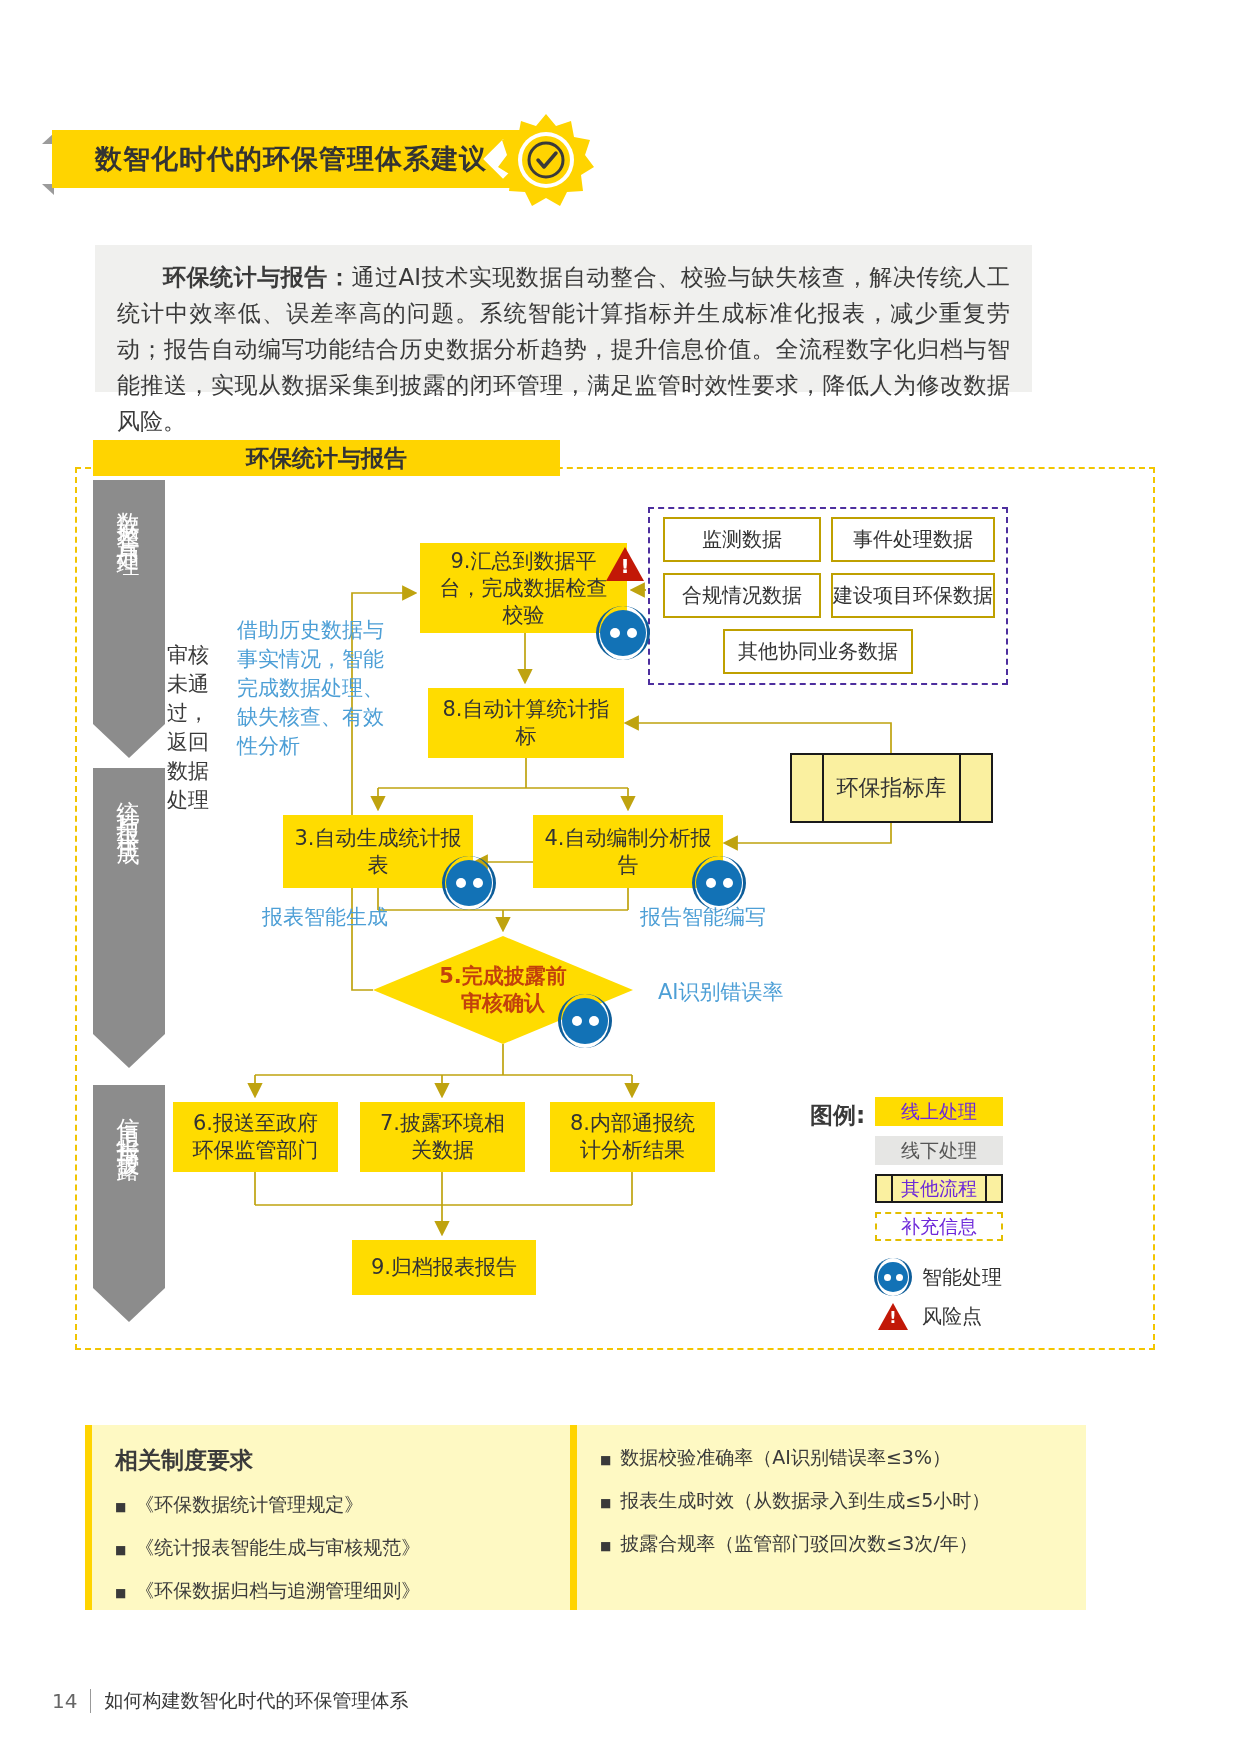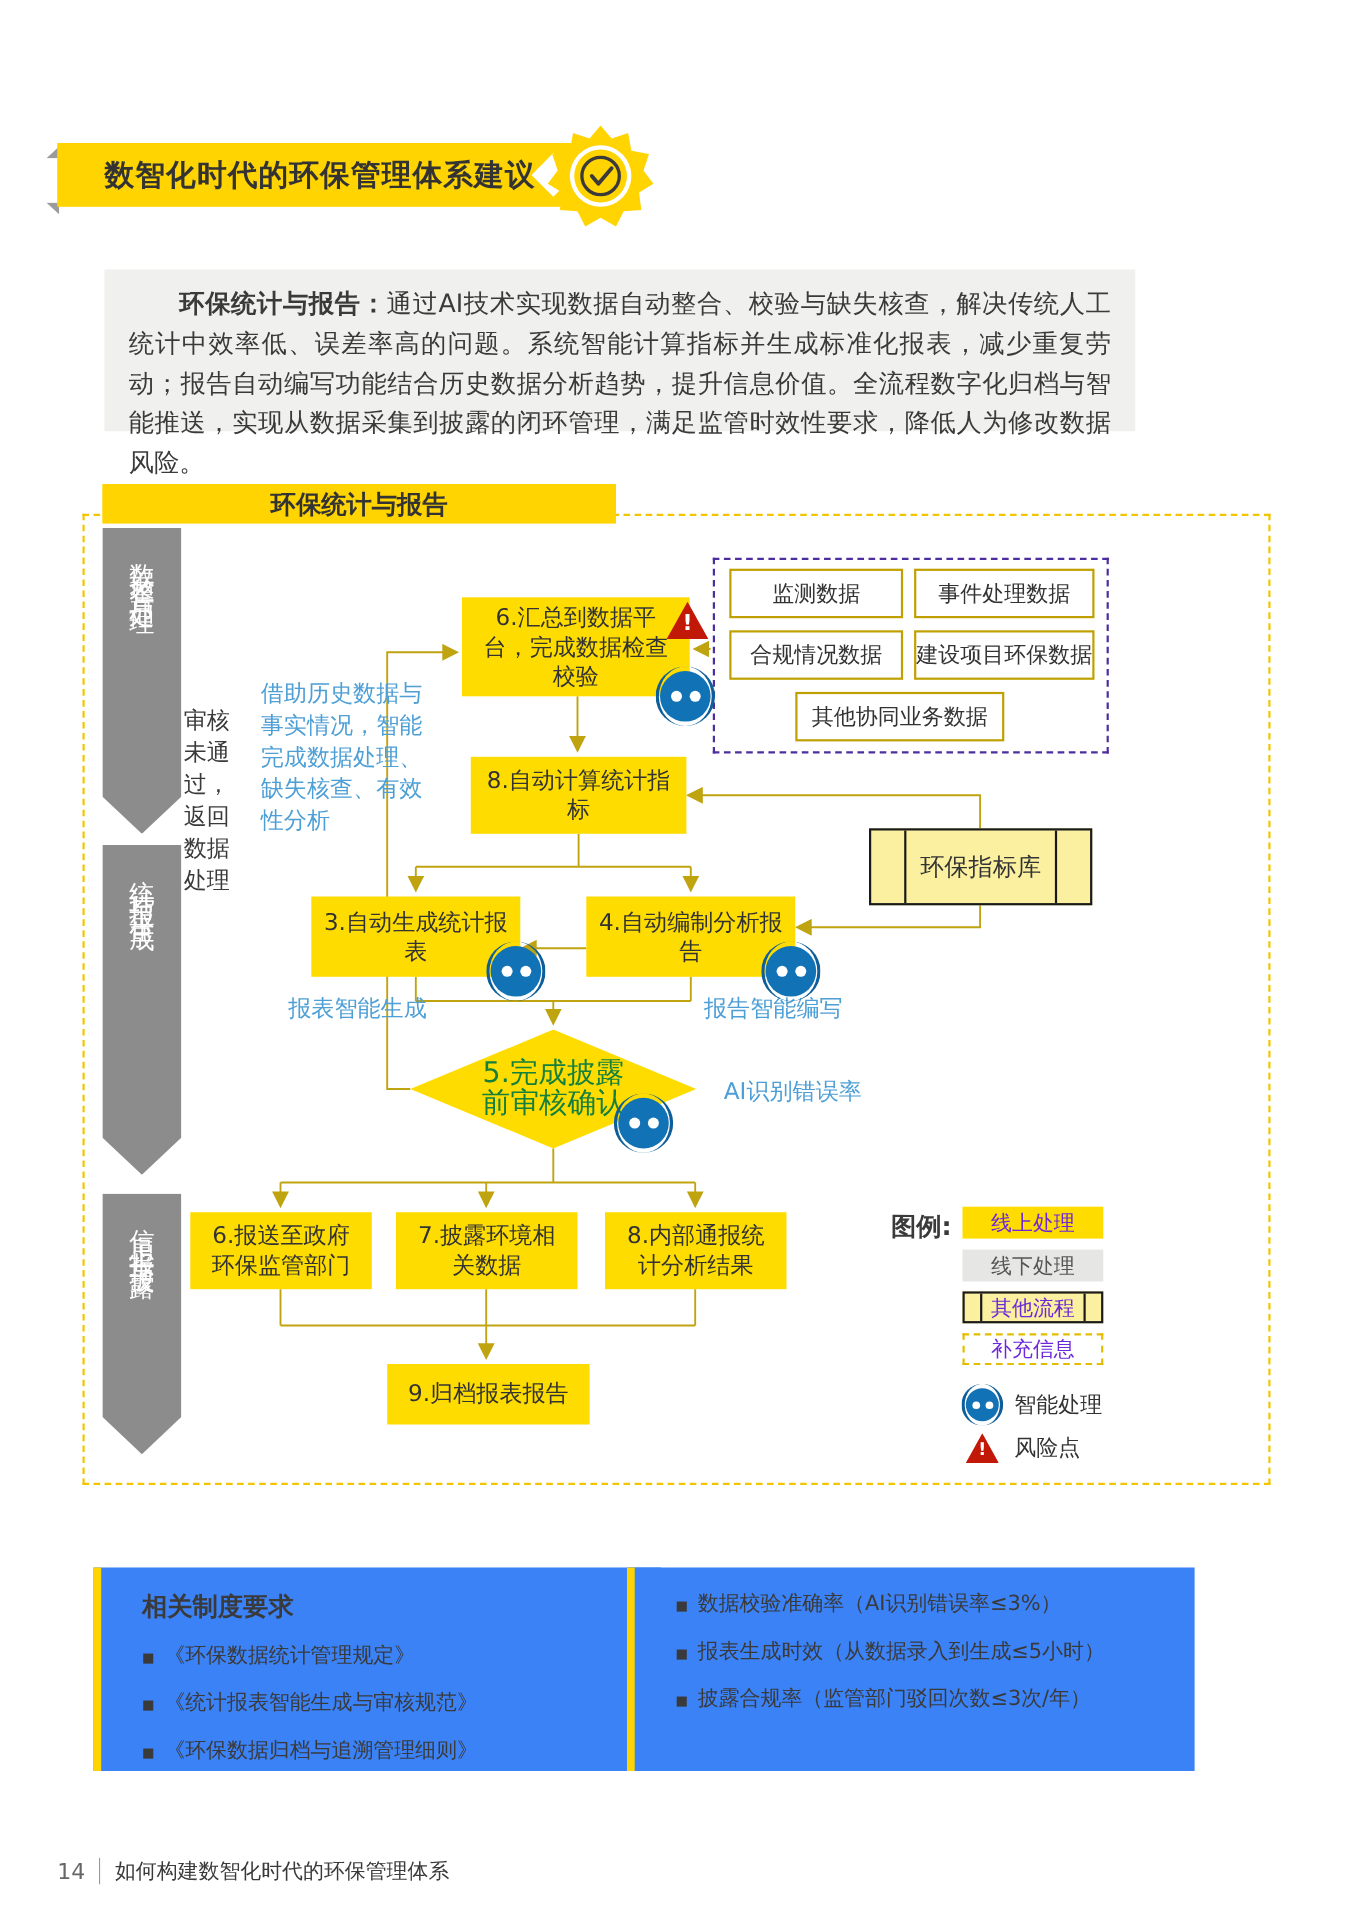--- a/index.html
+++ b/index.html
@@ -37,21 +37,21 @@
     display:flex; justify-content:center; }
   .stage span { writing-mode:vertical-rl; text-orientation:upright; color:#ffffff;
     font-size:23px; letter-spacing:7px; margin-top:14px; }
 
   
   .step { background:#FFDC00; display:flex; align-items:center; justify-content:center;
     text-align:center; font-size:21px; line-height:27px; color:#333; padding:4px 10px; z-index:3; }
   .diamond { background:#FFDC00; z-index:3;
     clip-path:polygon(50% 0,100% 50%,50% 100%,0 50%);
     display:flex; align-items:center; justify-content:center; text-align:center; }
-  .diamond span { width:135px; font-size:26px; line-height:27px; color:#15803d; }
+  .diamond span { width:135px; font-size:21px; line-height:27px; color:#c2410c;font-weight:bold; }
 
   
   .srcframe { left:648px; top:507px; width:360px; height:178px; border:2px dashed #4d2e9e; z-index:2; }
   .src { background:#ffffff; border:2px solid #bfa000; display:flex; align-items:center;
     justify-content:center; font-size:20px; color:#333; z-index:3; }
 
   
   .library { left:790px; top:753px; width:203px; height:70px; background:#faf0a0;
     border:2px solid #1a1a1a; display:flex; align-items:center; justify-content:center;
     font-size:22px; color:#333; z-index:3; position:absolute; }
@@ -84,21 +84,21 @@
     justify-content:center; font-size:19px; color:#6d28d9; z-index:4; }
   .lg-online { background:#FFDC00; }
   .lg-offline { background:#e6e6e4; color:#555; }
   .lg-other { background:#faf0a0; border:2px solid #1a1a1a; position:absolute; }
   .lg-other::before, .lg-other::after { content:""; position:absolute; top:0; bottom:0; width:2px; background:#1a1a1a; }
   .lg-other::before { left:14px; } .lg-other::after { right:14px; }
   .lg-supp { background:#ffffff; border:2px dashed #e3be00; }
   .lgicon { left:878px; display:flex; align-items:center; gap:14px; z-index:4; font-size:20px; color:#333; }
 
   
-  .section { top:1425px; width:516px; height:185px; background:#3b82f6; padding:20px 20px 0 44px; z-index:2; }
+  .section { top:1425px; width:516px; height:185px; background:#fef9c3; padding:20px 20px 0 30px; z-index:2; }
   .section::before { content:""; position:absolute; left:0; top:0; bottom:0; width:7px; background:#FFD400; }
   .section h2 { font-size:23px; font-weight:bold; margin-bottom:16px; }
   .section .row { display:flex; align-items:baseline; gap:9px; margin-bottom:17px; }
   .section .bullet { font-size:12px; }
   .section .item { font-size:19px; color:#3a3a3a; }
 
   
   .footer { left:52px; top:1688px; display:flex; align-items:center; gap:13px; }
   .footer .num { font-size:20px; color:#666; }
   .footer .sep { width:1px; height:24px; background:#999; }
@@ -182,21 +182,21 @@
 </div>
 
 <div class="abs srcframe"></div>
 <div class="abs src" style="left:663px;top:517px;width:158px;height:45px;">监测数据</div>
 <div class="abs src" style="left:831px;top:517px;width:164px;height:45px;">事件处理数据</div>
 <div class="abs src" style="left:663px;top:573px;width:158px;height:45px;">合规情况数据</div>
 <div class="abs src" style="left:831px;top:573px;width:164px;height:45px;">建设项目环保数据</div>
 <div class="abs src" style="left:723px;top:629px;width:190px;height:45px;">其他协同业务数据</div>
 
 <div class="abs step" style="left:420px;top:543px;width:207px;height:90px;">
-  <span>6.汇总到数据平台，完成数据检查校验</span>
+  <span>9.汇总到数据平台，完成数据检查校验</span>
 </div>
 <div class="abs step" style="left:428px;top:688px;width:196px;height:70px;">
   <span>8.自动计算统计指标</span>
 </div>
 <div class="abs step" style="left:283px;top:815px;width:190px;height:73px;">
   <span>3.自动生成统计报表</span>
 </div>
 <div class="abs step" style="left:533px;top:815px;width:190px;height:73px;">
   <span>4.自动编制分析报告</span>
 </div>

